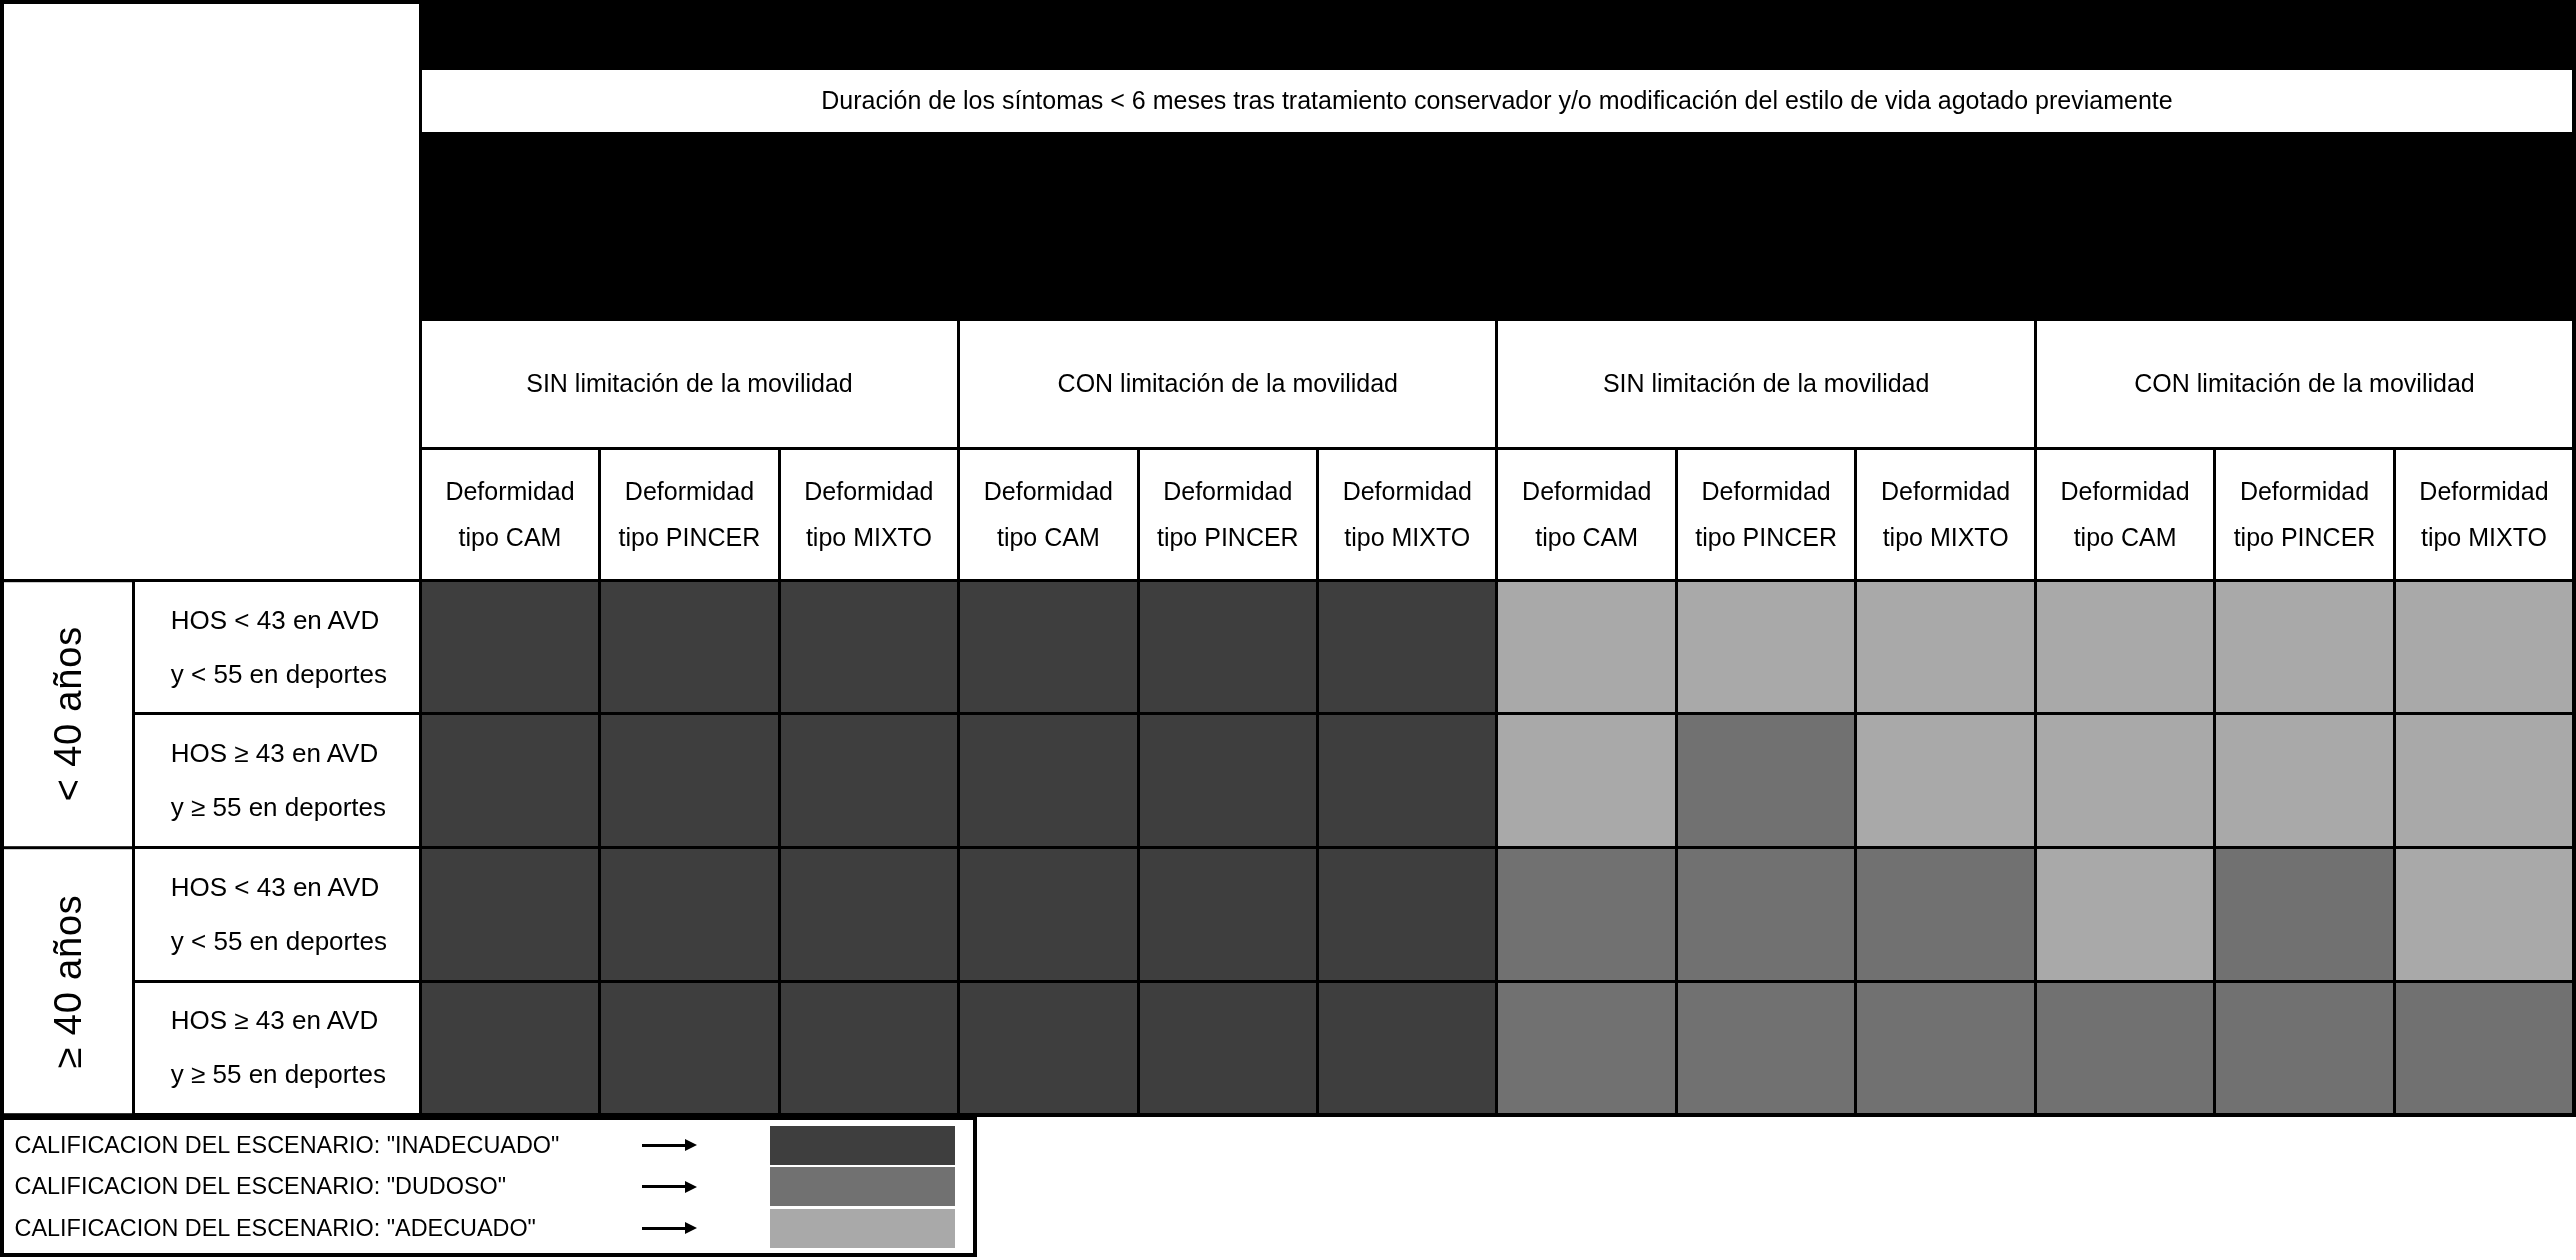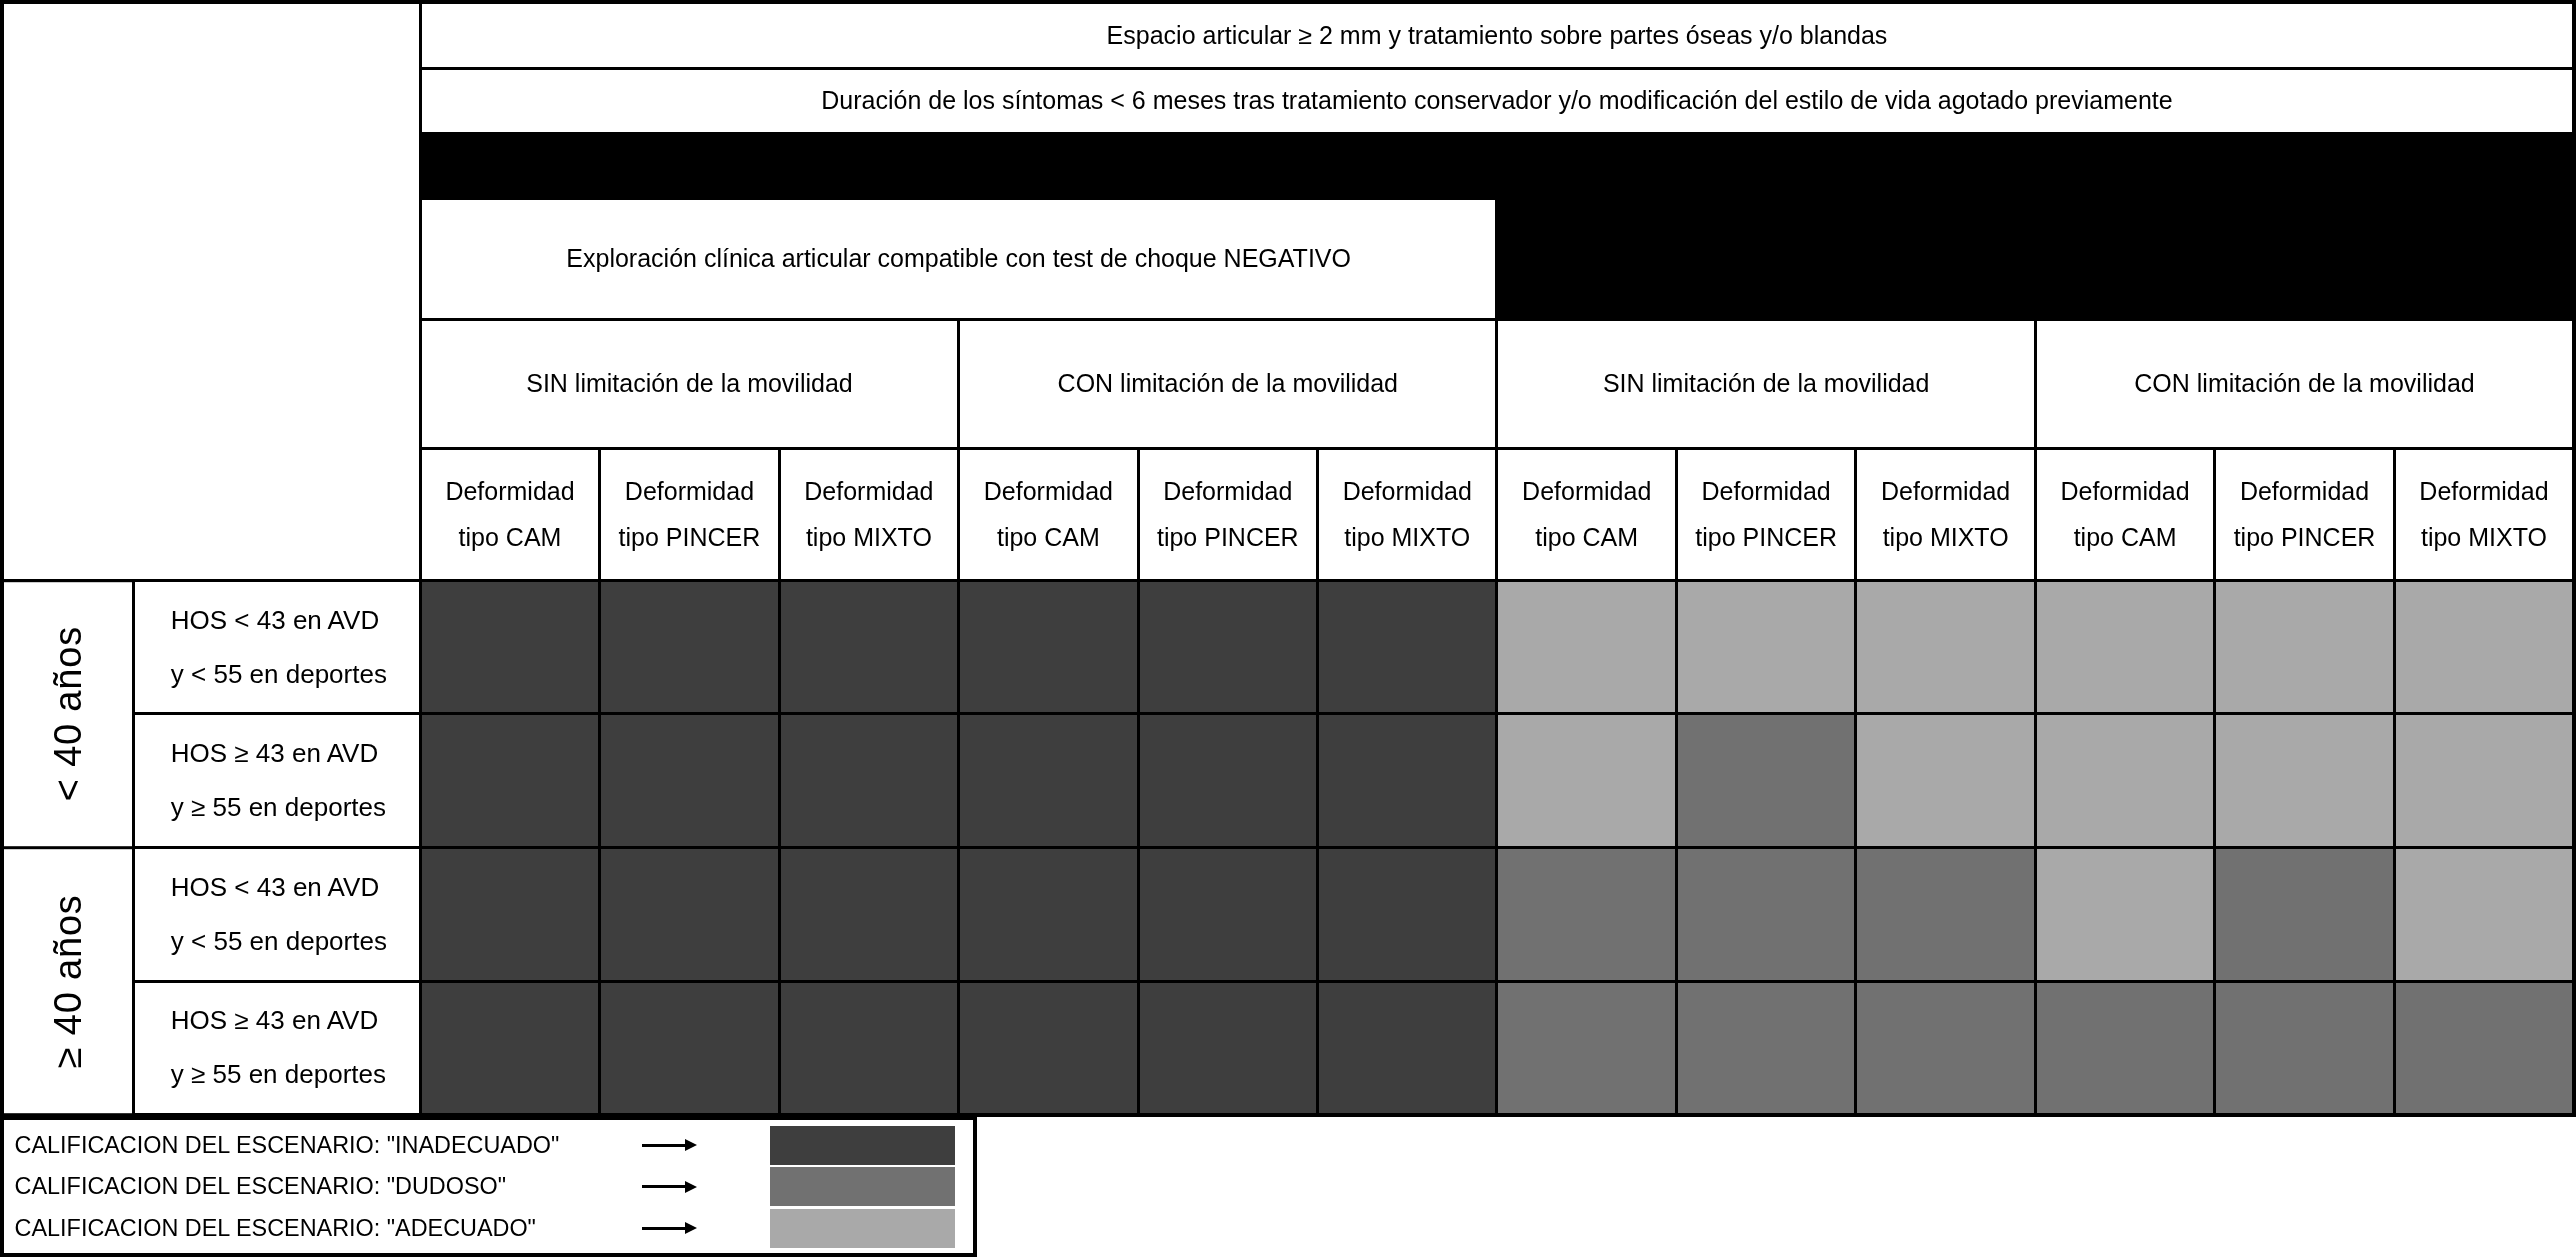--- a/index.html
+++ b/index.html
@@ -63,23 +63,21 @@
   }
   .lg-swatch{margin-left:auto;margin-right:7.5px;width:185px;height:39px;display:inline-block;}
 </style>
 </head>
 <body>
 
 <div class="canvas">
 
   <div class="matrix" id="matrix">
     <div class="cell corner" style="grid-area:1/1/7/3"></div>
-    <div class="cell h" style="grid-area:1/3/2/15">Espacio articular ≥ 2 mm y tratamiento sobre partes óseas y/o blandas</div>
     <div class="cell h" style="grid-area:2/3/3/15">Duración de los síntomas &lt; 6 meses tras tratamiento conservador y/o modificación del estilo de vida agotado previamente</div>
-    <div class="cell h" style="grid-area:4/3/5/9">Exploración clínica articular compatible con test de choque NEGATIVO</div>
     <div class="cell h" style="grid-area:5/3/6/6">SIN limitación de la movilidad</div>
     <div class="cell h" style="grid-area:5/6/6/9">CON limitación de la movilidad</div>
     <div class="cell h" style="grid-area:5/9/6/12">SIN limitación de la movilidad</div>
     <div class="cell h" style="grid-area:5/12/6/15">CON limitación de la movilidad</div>
 
   <div class="cell colhead" style="grid-area: 6 / 3 / 7 / 4;">Deformidad
 tipo CAM</div>
       <div class="cell colhead" style="grid-area: 6 / 4 / 7 / 5;">Deformidad
 tipo PINCER</div>
       <div class="cell colhead" style="grid-area: 6 / 5 / 7 / 6;">Deformidad

